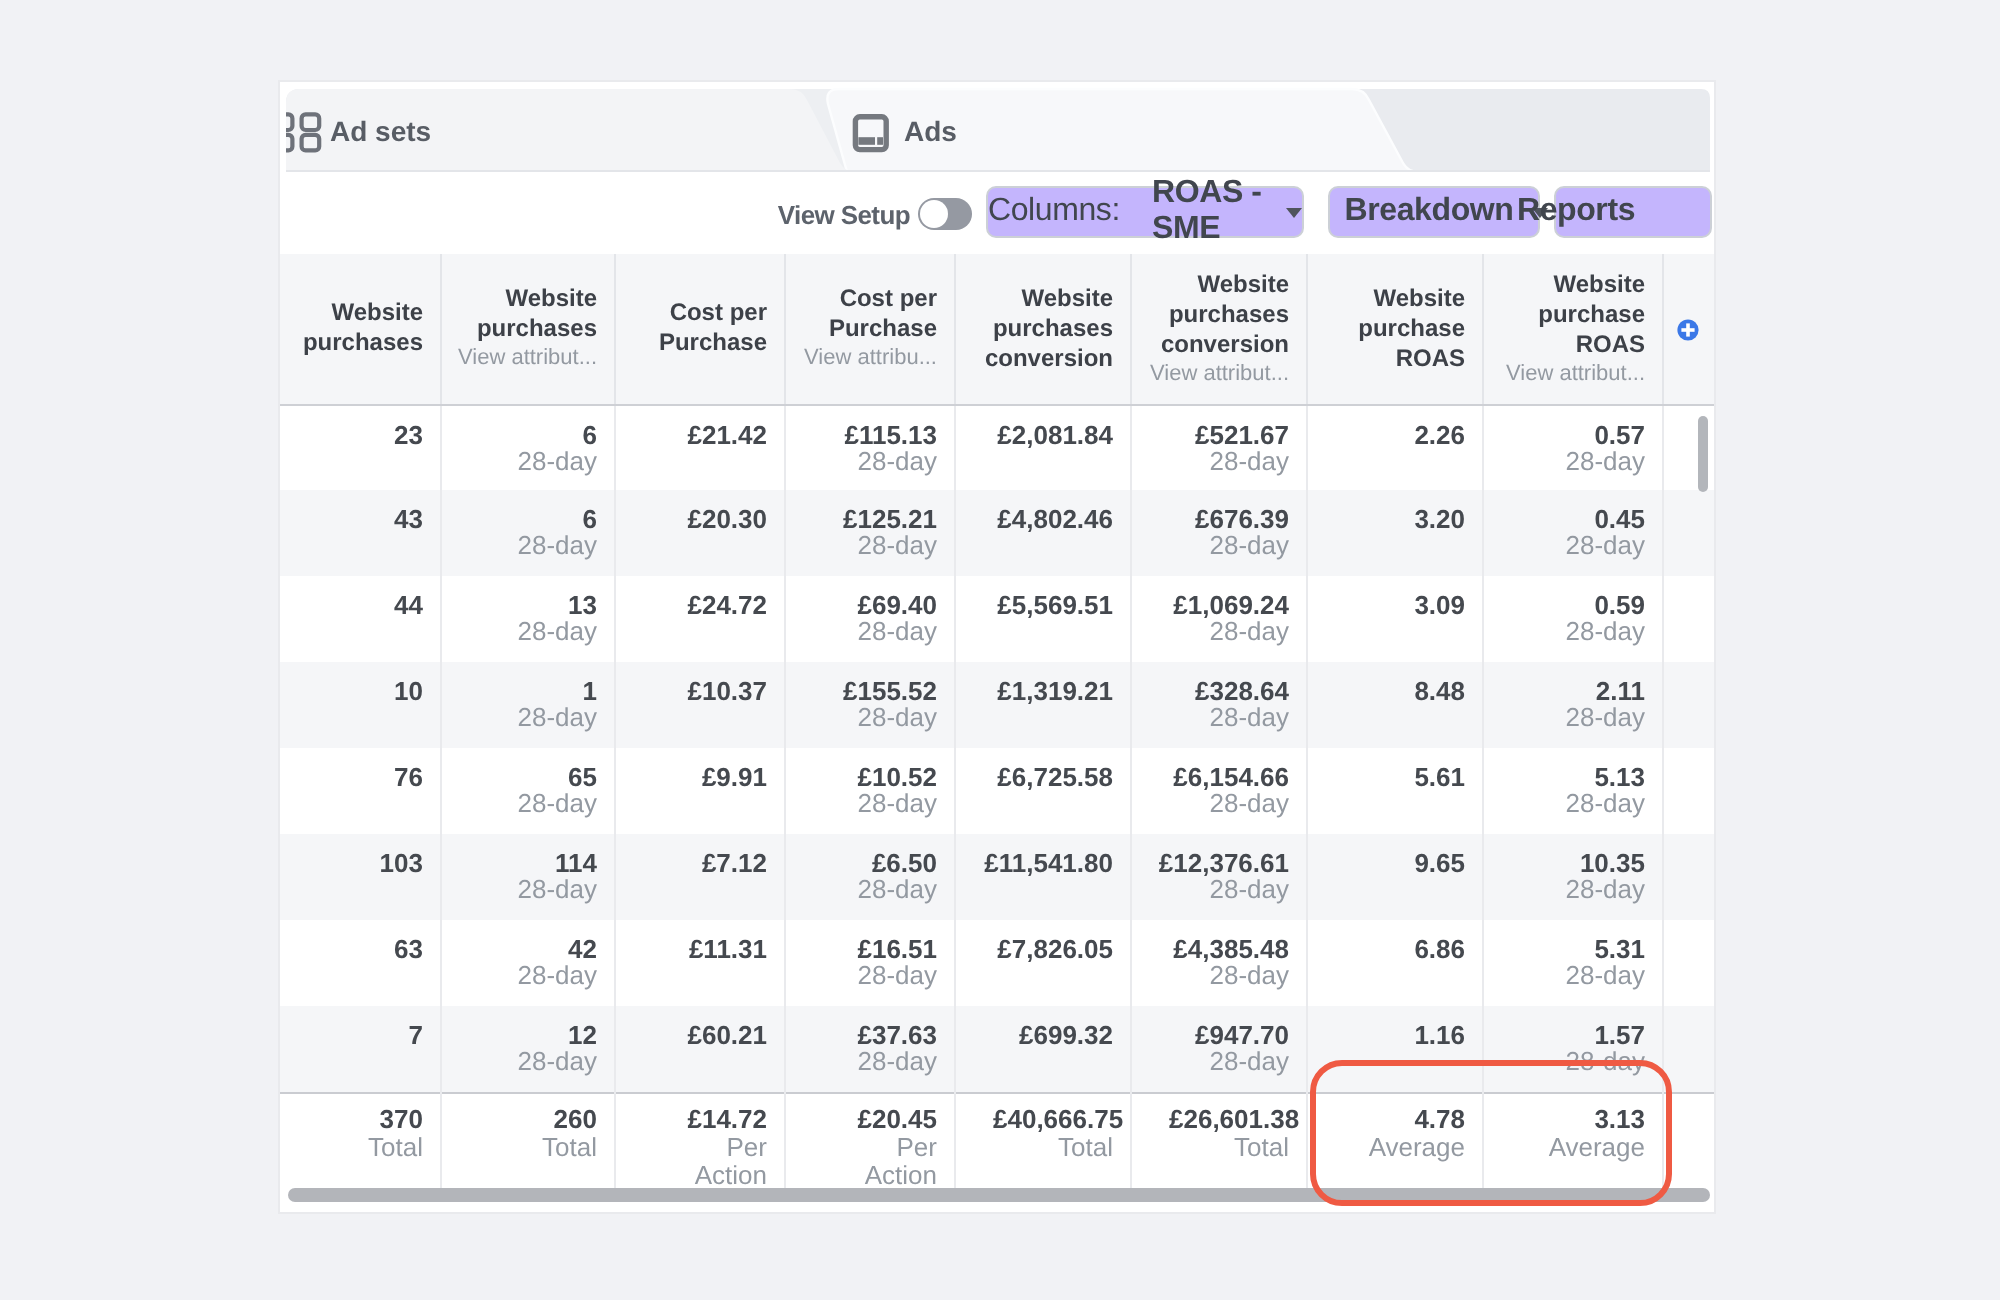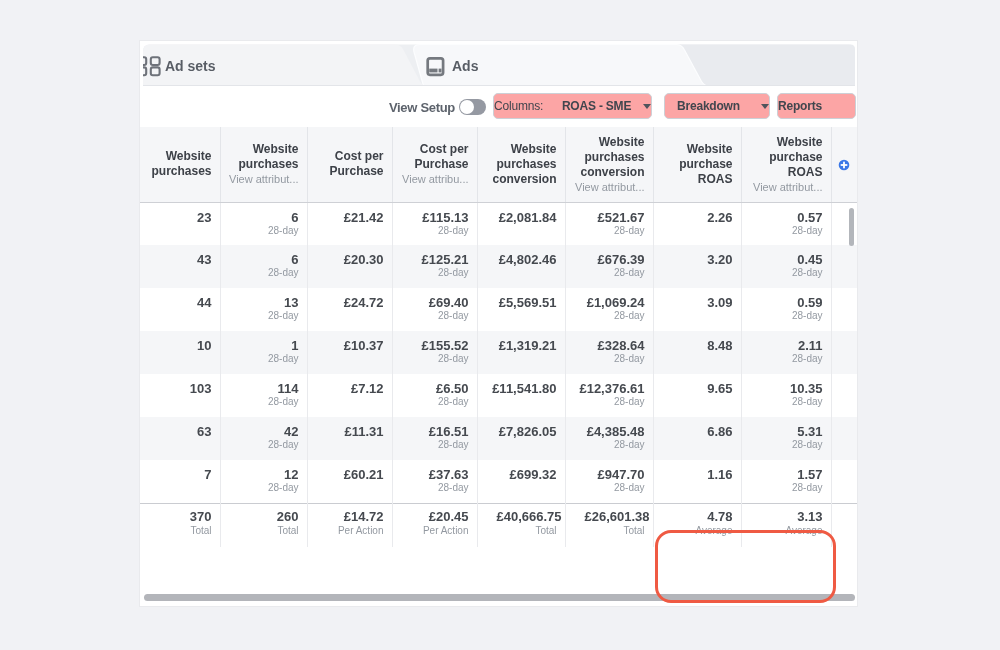--- a/index.html
+++ b/index.html
@@ -2,36 +2,36 @@
 <html><head>
 <meta charset="utf-8">
 <style>
   * { margin:0; padding:0; box-sizing:border-box; }
   html,body { width:1000px; height:650px; background:#f1f2f5; font-family:"Liberation Sans", sans-serif; overflow:hidden; }
   #card { position:absolute; left:140px; top:41px; width:717px; height:565px; background:#fff; overflow:hidden; box-shadow:0 0 0 1px rgba(0,0,0,0.03); }
   #tabs { position:absolute; left:0; top:0; width:717px; height:45px; }
   .vs-label { position:absolute; right:402px; top:59px; font-size:13px; font-weight:700; color:#5d636c; letter-spacing:-0.3px; }
   .toggle { position:absolute; left:319px; top:58px; width:27px; height:16px; background:#9599a2; border-radius:8px; }
   .toggle .knob { position:absolute; left:1px; top:1px; width:14px; height:14px; background:#fff; border-radius:50%; }
-  .btn { position:absolute; top:52px; height:26px; background:#fca5a5; border:1px solid #ccd0d6; border-radius:5px; font-size:12px; letter-spacing:-0.2px; color:#41464e; display:flex; align-items:center; justify-content:space-between; font-weight:400; }
+  .btn { position:absolute; top:52px; height:26px; background:#c4b5fd; border:1px solid #ccd0d6; border-radius:5px; font-size:16px; letter-spacing:-0.2px; color:#41464e; display:flex; align-items:center; justify-content:center; font-weight:400; }
   .btn b { font-weight:700; margin-left:16px; }
   .caret { display:inline-block; width:0; height:0; border-left:4.5px solid transparent; border-right:4.5px solid transparent; border-top:5px solid #4f545c; margin-left:9px; }
   #btn-columns { left:353px; width:159px; }
   #btn-breakdown { left:524px; width:106px; }
   #btn-reports { left:637px; width:79px;gap:40px; }
   table { border-collapse:collapse; table-layout:fixed; width:717px; position:absolute; left:0; top:86px; }
   col.c1{width:80px} col.c2{width:87px} col.c3{width:85px} col.c4{width:85px}
   col.c5{width:88px} col.c6{width:88px} col.c7{width:88px} col.c8{width:90px} col.c9{width:26px}
   thead th { background:#f5f6f8; border-left:1px solid #e3e5e9; border-bottom:1px solid #ced0d5; height:75px; vertical-align:middle; text-align:right; padding:0 8px 0 2px; font-size:12px; font-weight:700; color:#3d4148; line-height:15px; }
   thead th:first-child { border-left:none; }
   thead th .sub { display:block; font-size:11px; font-weight:400; color:#9399a1; line-height:13px; margin-top:1px; }
   tbody td { border-left:1px solid #e9eaed; height:43px; vertical-align:top; text-align:right; padding:8px 8px 0 2px; font-size:13px; font-weight:700; color:#45494f; line-height:14px; }
   tbody td:first-child { border-left:none; }
   tbody tr:nth-child(even) td { background:#f5f6f8; }
-  td .sub, tfoot td .sub { display:block; font-size:10px; font-weight:400; color:#9399a1; line-height:12px; }
+  td .sub, tfoot td .sub { display:block; font-size:13px; font-weight:400; color:#9399a1; line-height:12px; }
   tfoot td { border-left:1px solid #e9eaed; border-top:1px solid #caccd1; height:44px; vertical-align:top; text-align:right; padding:5px 8px 0 19px; font-size:13px; font-weight:700; color:#45494f; line-height:15px; background:#fff; }
   tfoot td .sub { line-height:14px; }
   tfoot td:first-child { border-left:none; }
   #vscroll { position:absolute; right:3px; top:167px; width:5px; height:38px; background:#b3b6bb; border-radius:3px; }
   #hscroll { position:absolute; left:4px; top:553px; width:711px; height:7px; background:#b3b5ba; border-radius:4px; }
   #redbox { position:absolute; left:515px; top:489px; width:181px; height:73px; border:3px solid #ef5a43; border-radius:16px; z-index:10; }
 </style>
 </head>
 <body>
 <div id="card">
@@ -148,20 +148,31 @@
           <td>1<span class="sub">28-day</span></td>
           <td>£10.37</td>
           <td>£155.52<span class="sub">28-day</span></td>
           <td>£1,319.21</td>
           <td>£328.64<span class="sub">28-day</span></td>
           <td>8.48</td>
           <td>2.11<span class="sub">28-day</span></td>
           <td></td>
         </tr>
       <tr>
+          <td>76</td>
+          <td>65<span class="sub">28-day</span></td>
+          <td>£9.91</td>
+          <td>£10.52<span class="sub">28-day</span></td>
+          <td>£6,725.58</td>
+          <td>£6,154.66<span class="sub">28-day</span></td>
+          <td>5.61</td>
+          <td>5.13<span class="sub">28-day</span></td>
+          <td></td>
+        </tr>
+      <tr>
           <td>103</td>
           <td>114<span class="sub">28-day</span></td>
           <td>£7.12</td>
           <td>£6.50<span class="sub">28-day</span></td>
           <td>£11,541.80</td>
           <td>£12,376.61<span class="sub">28-day</span></td>
           <td>9.65</td>
           <td>10.35<span class="sub">28-day</span></td>
           <td></td>
         </tr>

